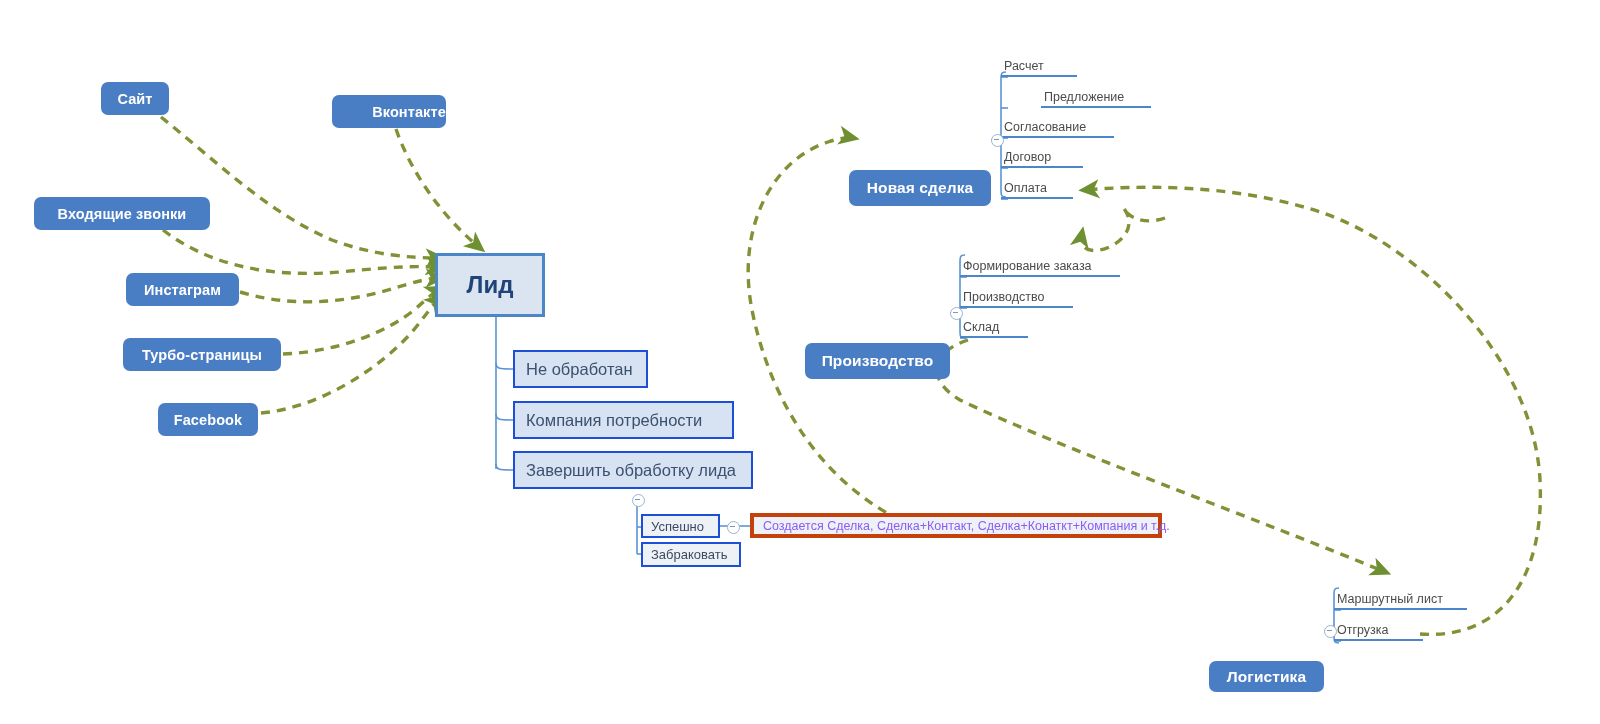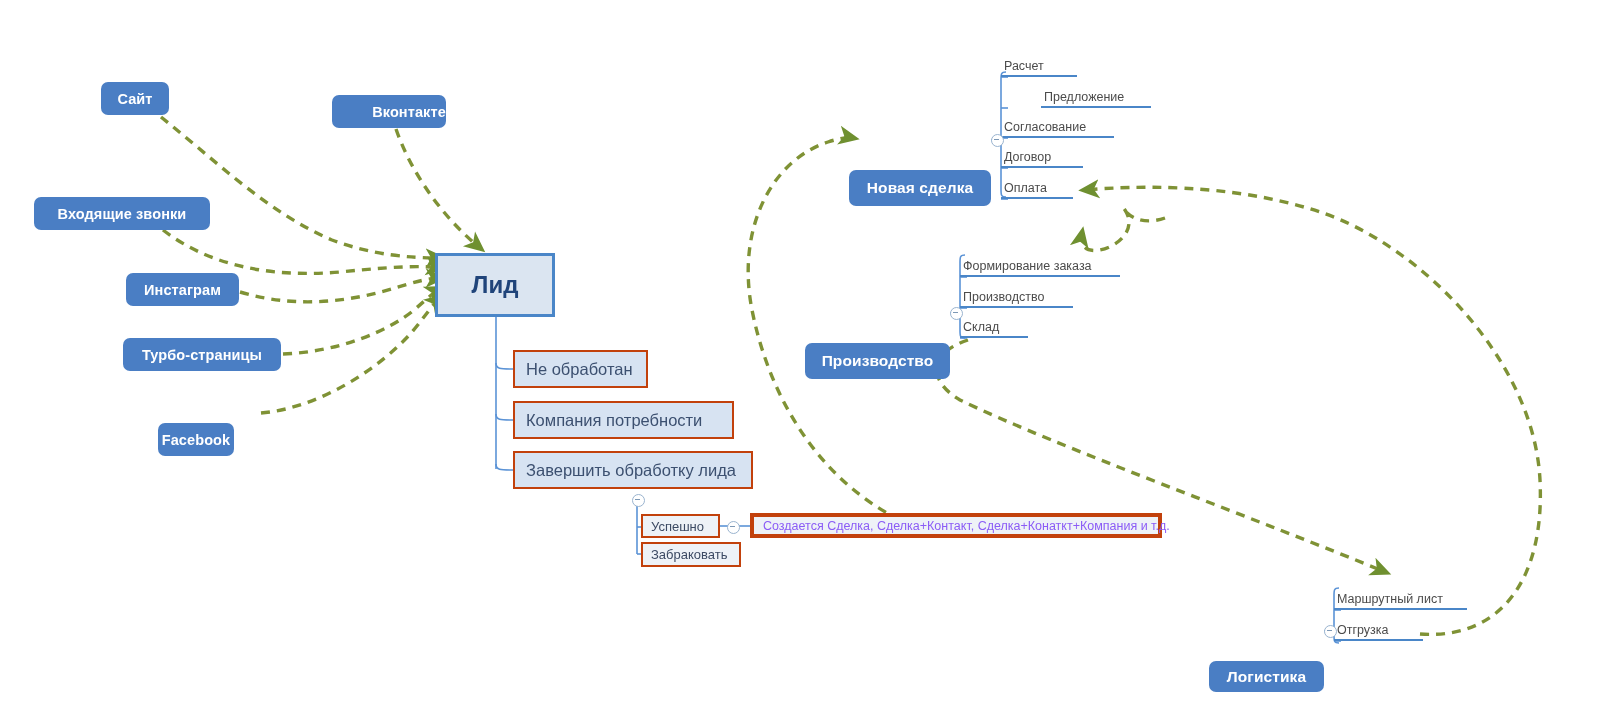--- a/index.html
+++ b/index.html
@@ -67,21 +67,21 @@
     align-items: center;
     justify-content: center;
     z-index: 5;
   }
 
   
   .rect {
     position: absolute;
     box-sizing: border-box;
     background: #d7e3f2;
-    border: 2px solid #c2410c;
+    border: 2px solid #1d4ed8;
     color: #3c5070;
     font-size: 16.5px;
     display: flex;
     align-items: center;
     padding-left: 11px;
     white-space: nowrap;
     z-index: 5;
   }
   .rect.small {
     font-size: 13px;
@@ -202,23 +202,23 @@
       <path d="M 1334,610 L 1341,610"></path>
       <path d="M 1334,641 L 1341,641"></path>
     </g>
   </svg>
 
   <div class="pill src" style="left:101px;top:82px;width:68px;height:33px;">Сайт</div>
   <div class="pill src" style="left:332px;top:95px;width:114px;height:33px;padding-left:40px;">Вконтакте</div>
   <div class="pill src" style="left:34px;top:197px;width:176px;height:33px;">Входящие звонки</div>
   <div class="pill src" style="left:126px;top:273px;width:113px;height:33px;">Инстаграм</div>
   <div class="pill src" style="left:123px;top:338px;width:158px;height:33px;">Турбо-страницы</div>
-  <div class="pill src" style="left:158px;top:423px;width:76px;height:33px;">Facebook</div>
-
-  <div class="rootbox" style="left:435px;top:253px;width:120px;height:64px;">Лид</div>
+  <div class="pill src" style="left:158px;top:403px;width:100px;height:33px;">Facebook</div>
+
+  <div class="rootbox" style="left:435px;top:253px;width:110px;height:64px;">Лид</div>
 
   <div class="rect" style="left:513px;top:350px;width:135px;height:38px;">Не обработан</div>
   <div class="rect" style="left:513px;top:401px;width:221px;height:38px;">Компания потребности</div>
   <div class="rect" style="left:513px;top:451px;width:240px;height:38px;">Завершить обработку лида</div>
 
   <div class="toggle" style="left:632px;top:494px;"></div>
 
   <div class="rect small" style="left:641px;top:514px;width:79px;height:24px;">Успешно</div>
   <div class="rect small" style="left:641px;top:542px;width:100px;height:25px;">Забраковать</div>
 

